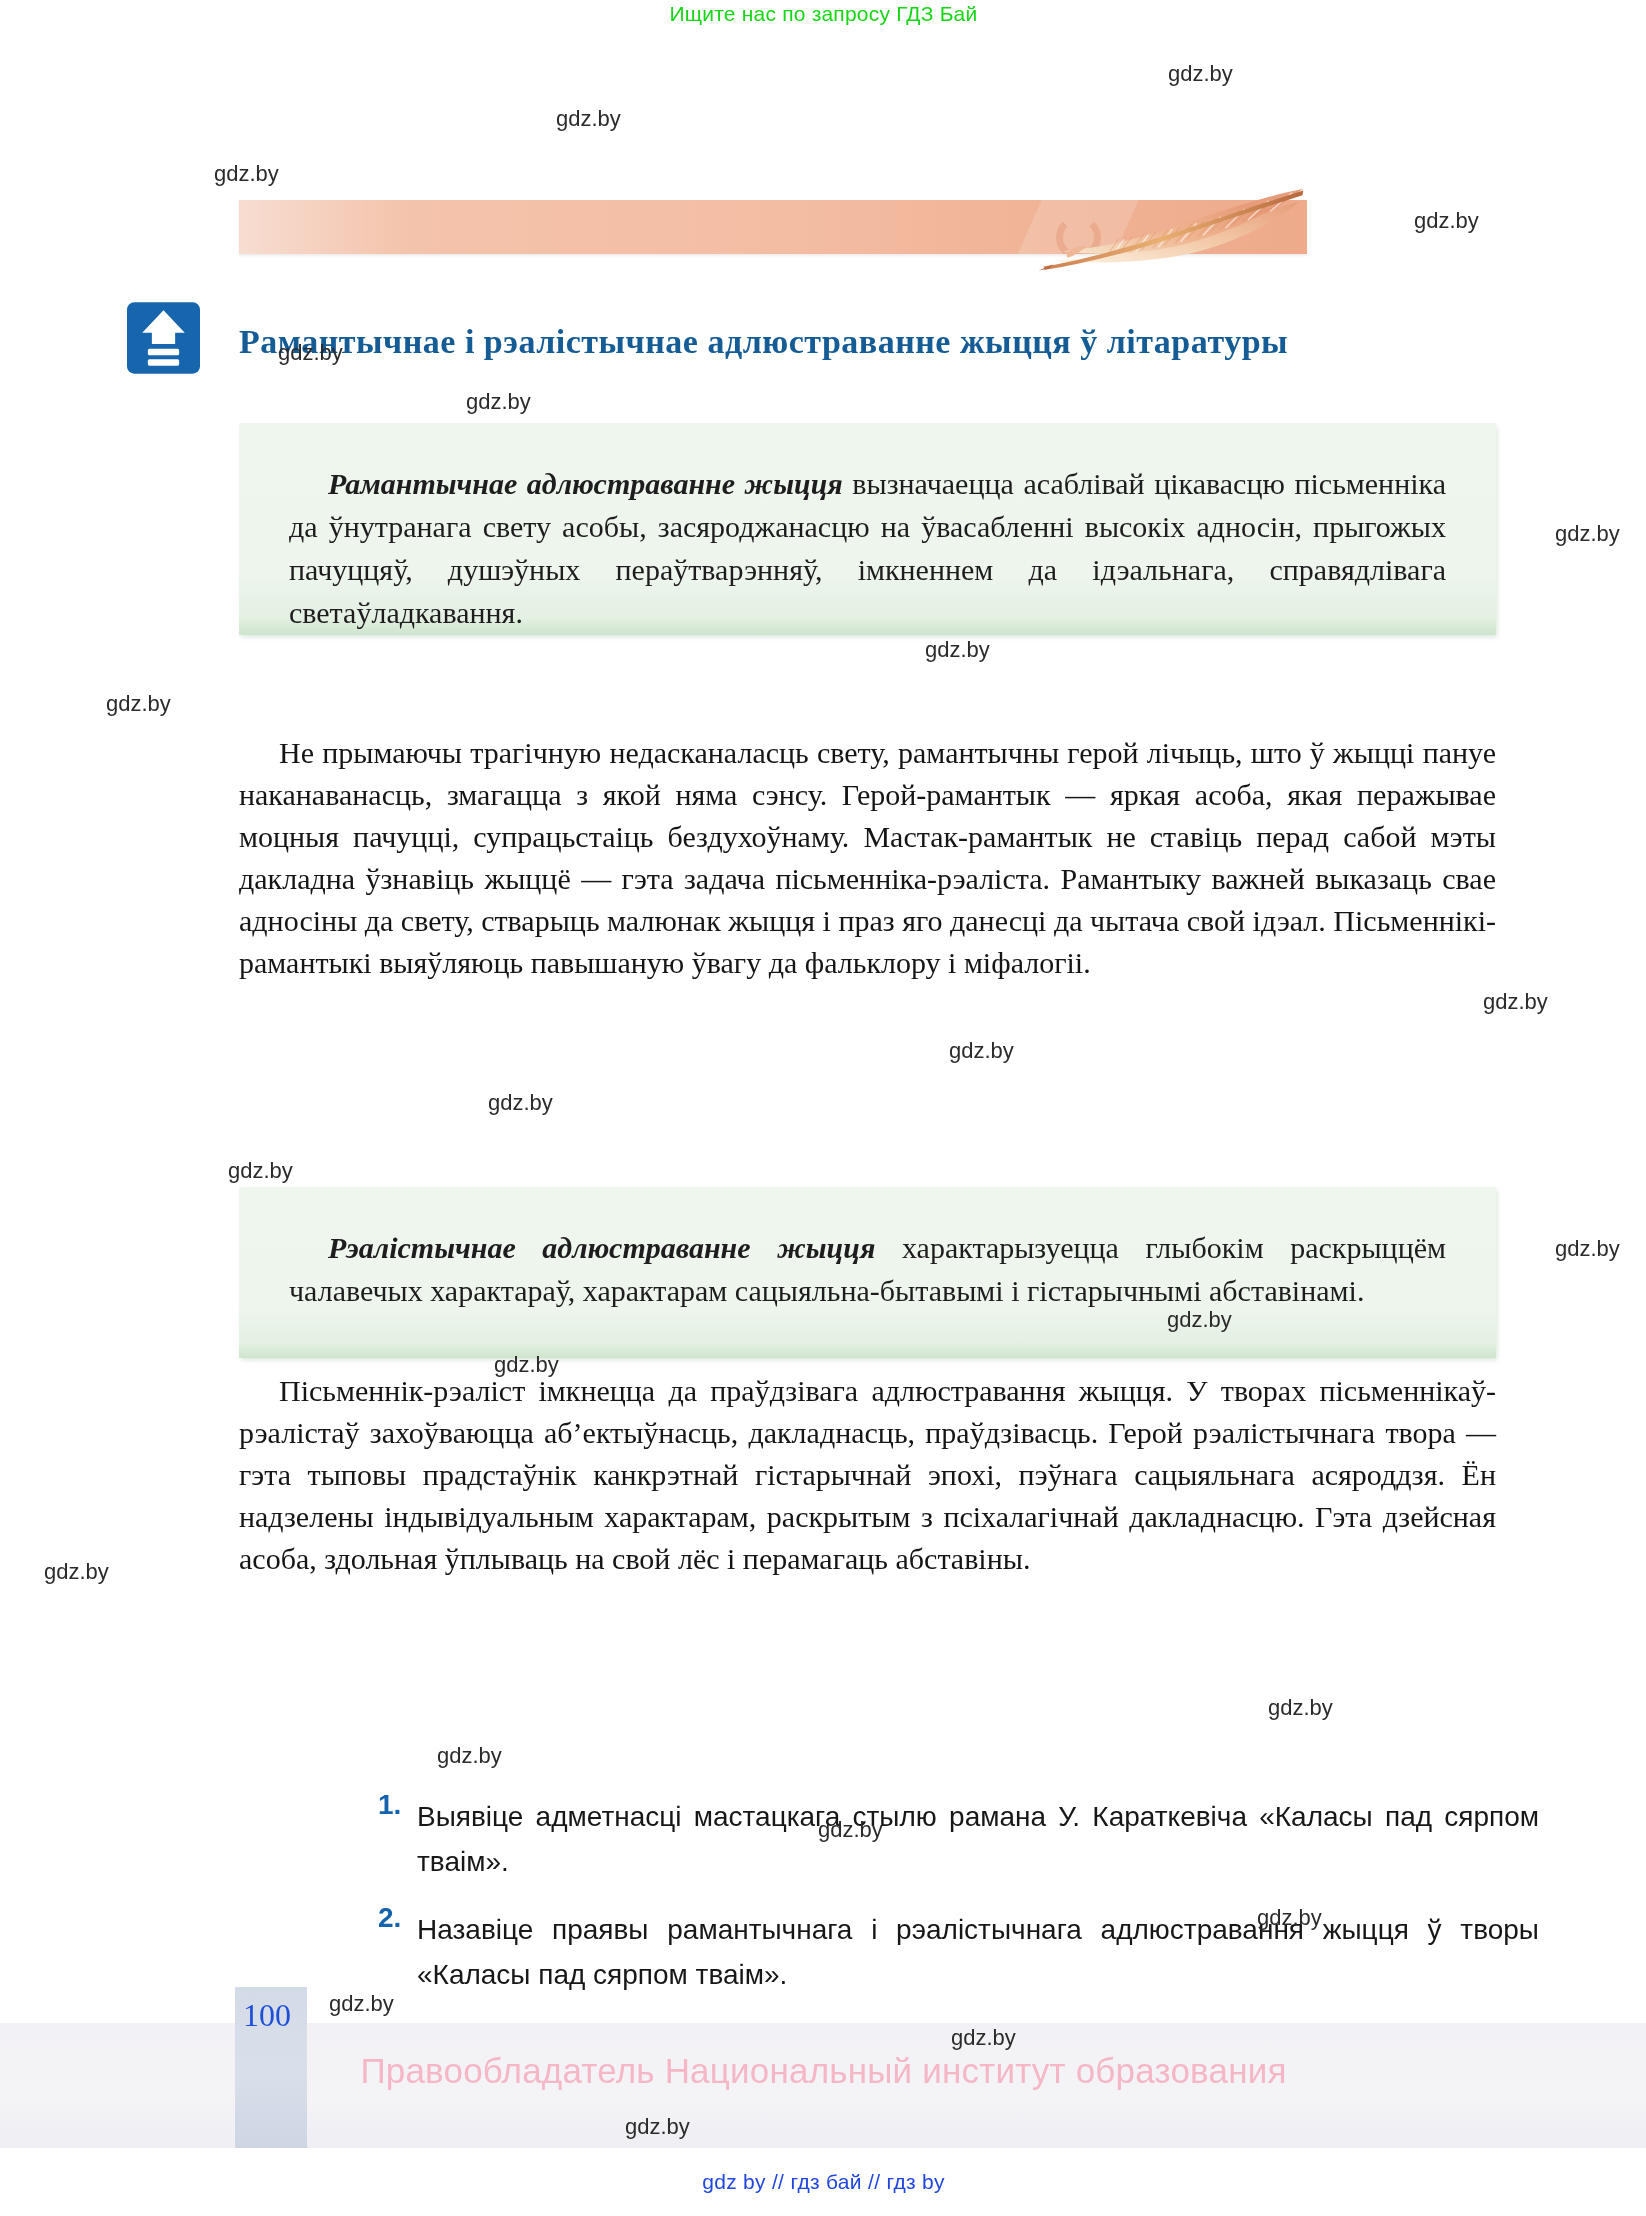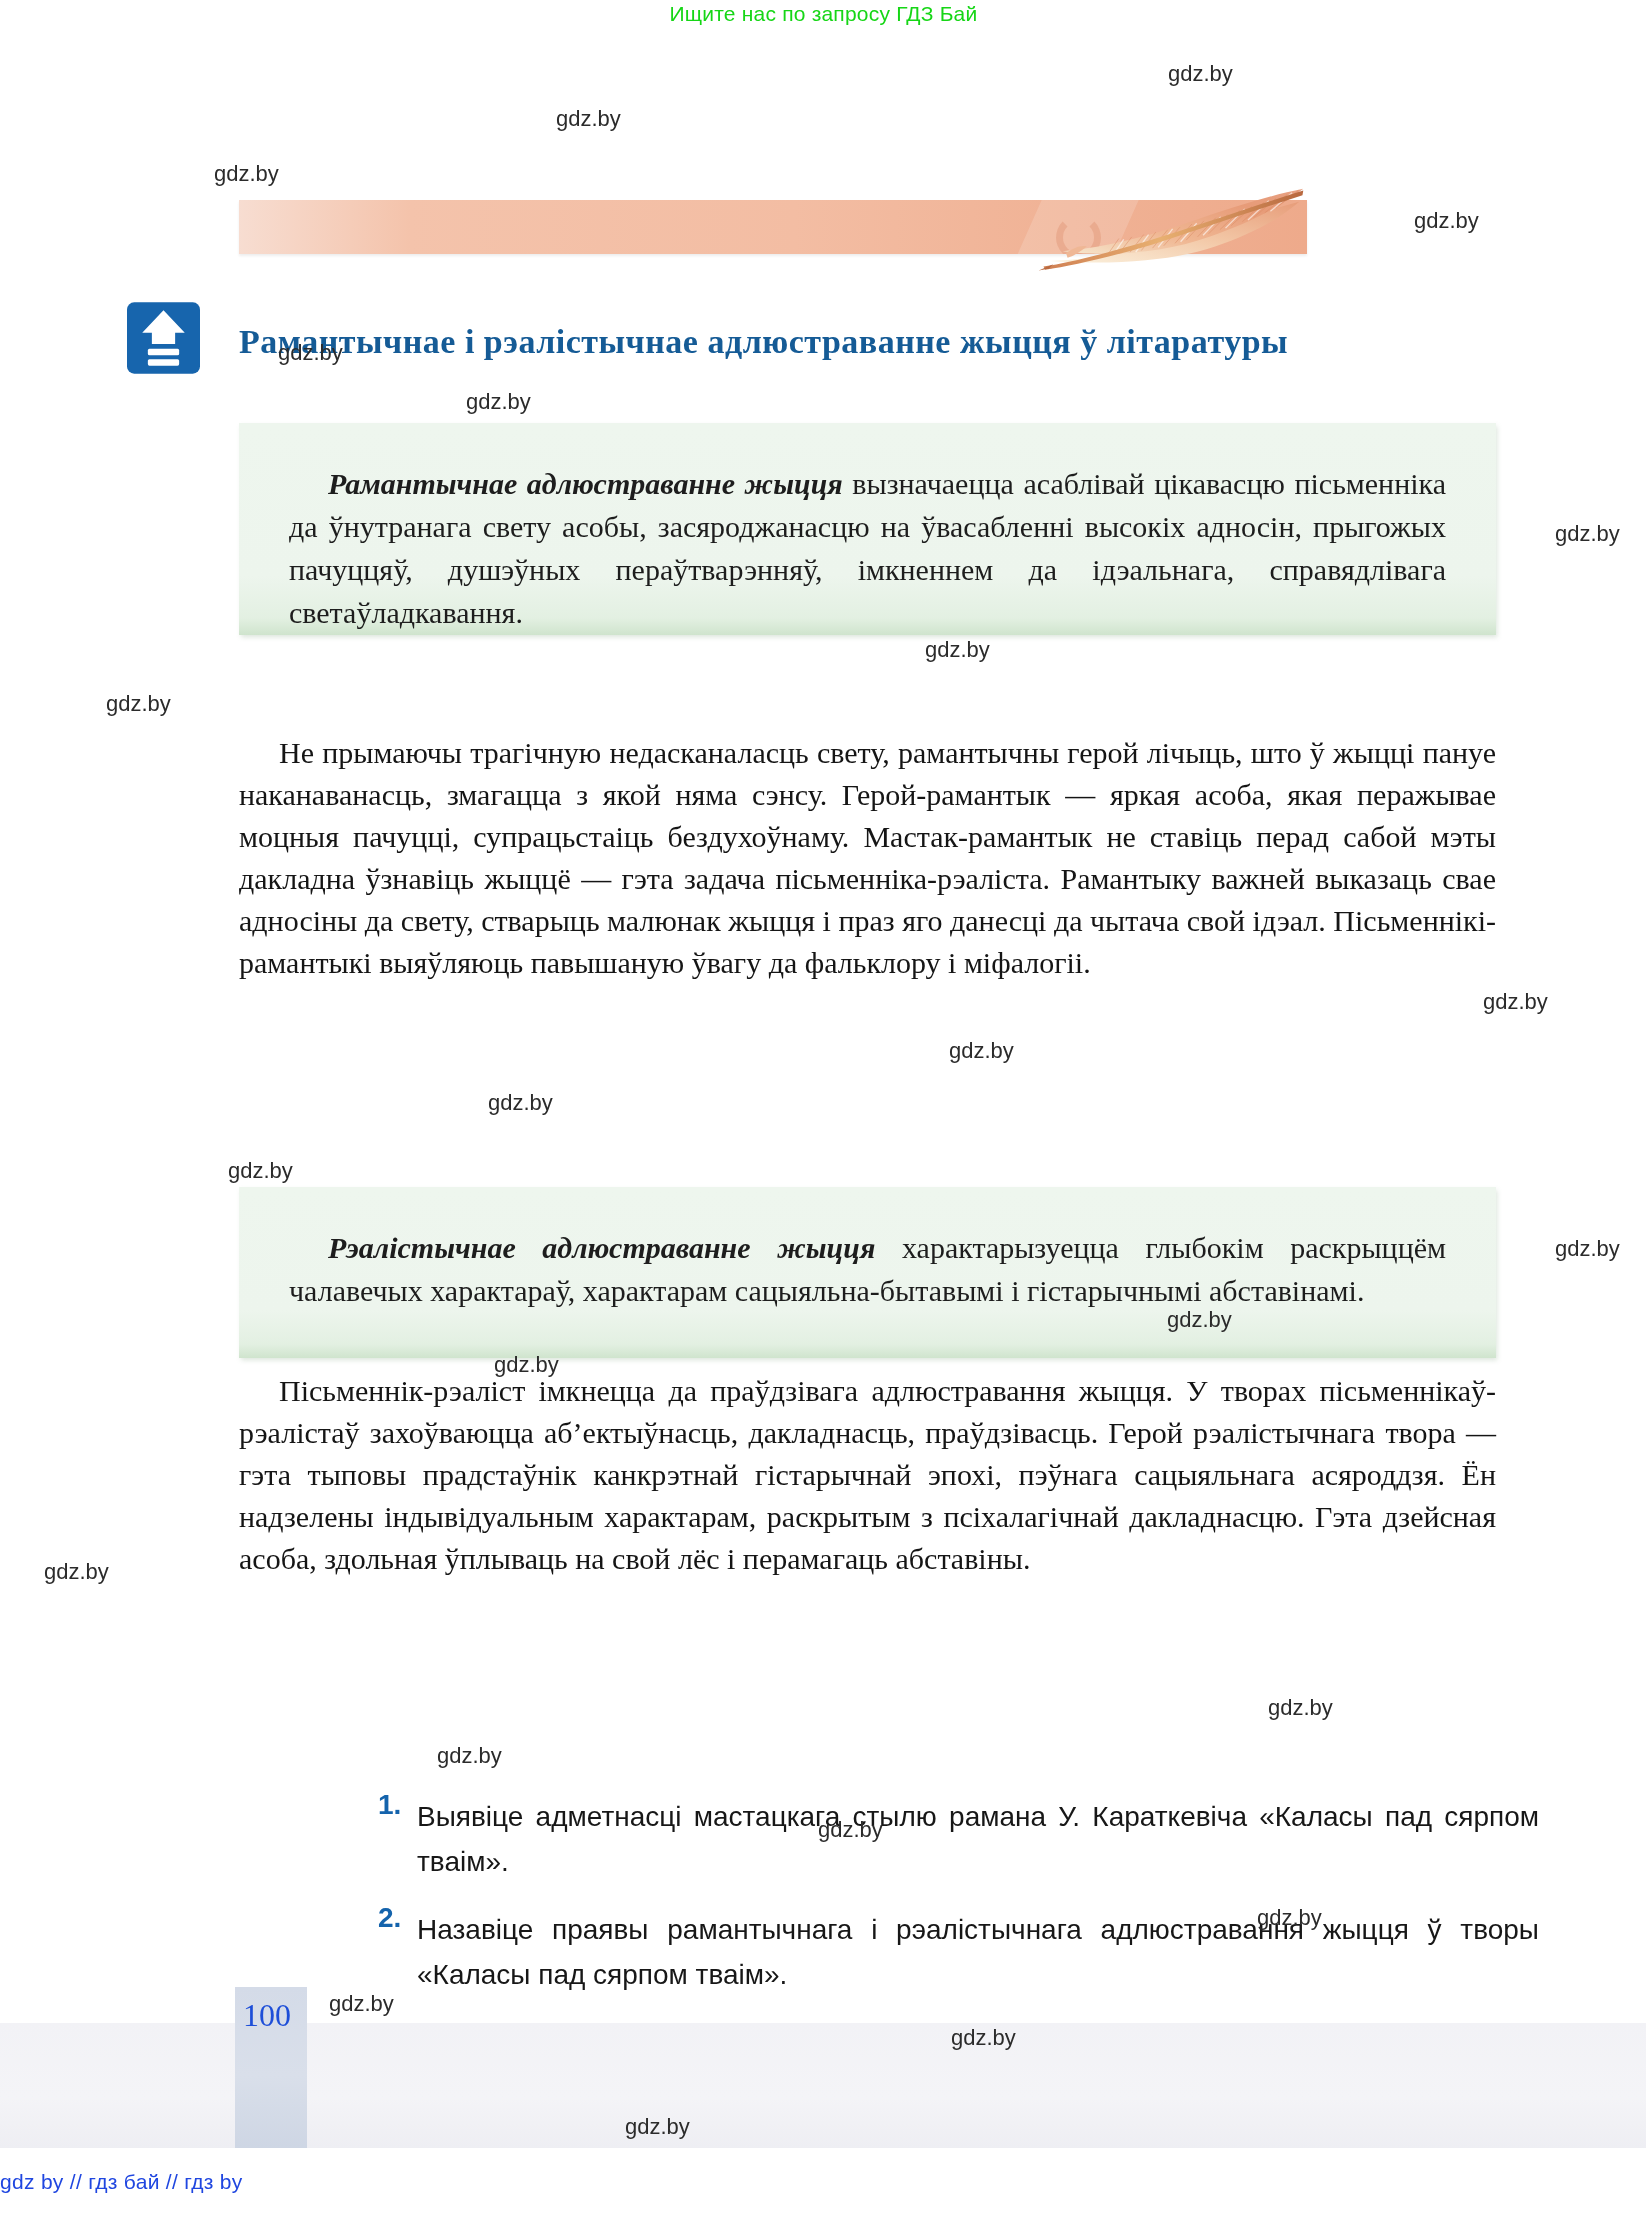--- a/index.html
+++ b/index.html
@@ -255,20 +255,21 @@
     color: #f5b6c6;
     letter-spacing: 0.2px;
   }
 
   
   .footer {
     position: absolute;
     left: 0;
     top: 2170px;
     width: 1647px;
+    text-align: center;
     font-family: "Liberation Sans", sans-serif;
     font-size: 21px;
     color: #1f46e0;
     letter-spacing: 0.3px;
   }
 </style>
 </head>
 <body>
 
 <div class="page">
@@ -378,20 +379,21 @@
       <span class="qnum">2.</span>
       <span class="qtext">Назавіце праявы рамантычнага і рэалістычнага адлюстравання жыцця ў творы «Каласы пад сярпом тваім».</span>
     </li>
   </ol>
 
   <div class="bottom-band"></div>
 
   <div class="pagenum-box"></div>
   <div class="pagenum">100</div>
 
+  <div class="copyright">Правообладатель Национальный институт образования</div>
 
   <div class="footer">gdz by  //  гдз бай  //  гдз by</div>
 
   <div id="wm-layer">
       <div class="wm" style="left: 1168px; top: 61px;">gdz.by</div>
       <div class="wm" style="left: 556px; top: 106px;">gdz.by</div>
       <div class="wm" style="left: 214px; top: 161px;">gdz.by</div>
       <div class="wm" style="left: 1414px; top: 208px;">gdz.by</div>
       <div class="wm" style="left: 278px; top: 340px;">gdz.by</div>
       <div class="wm" style="left: 466px; top: 389px;">gdz.by</div>

